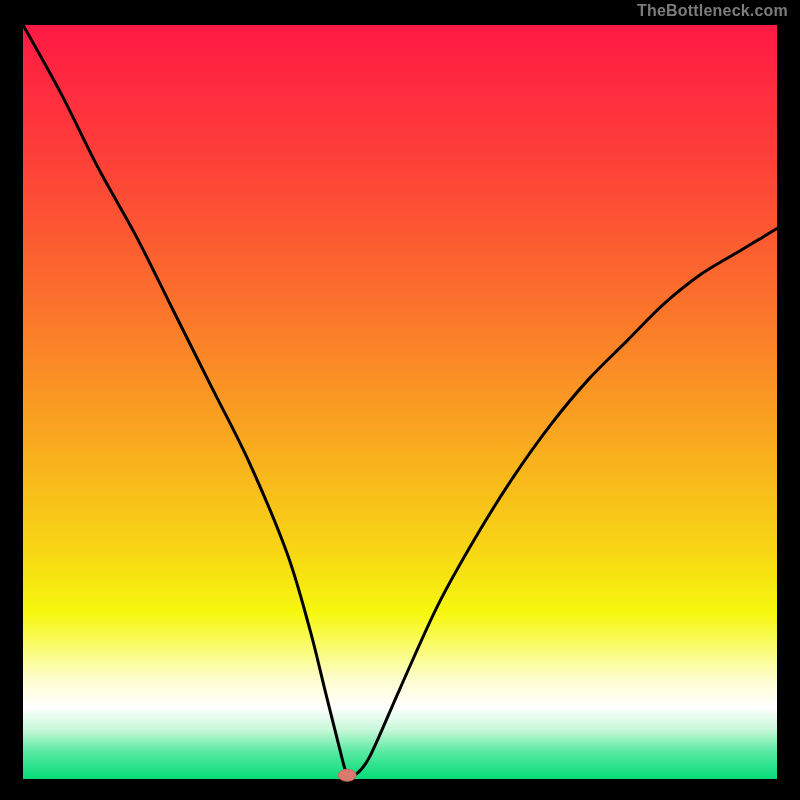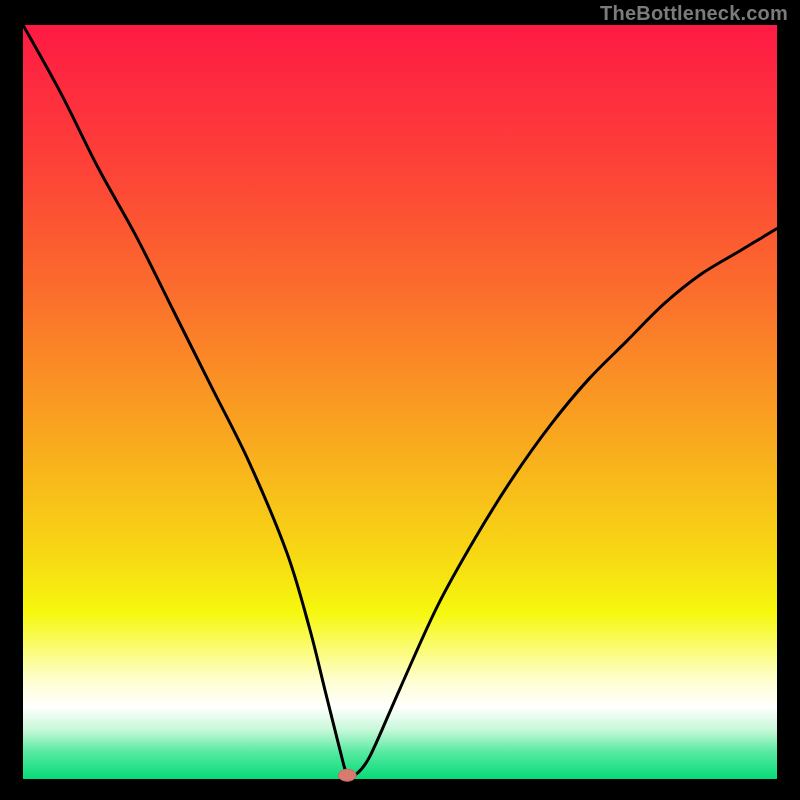--- a/index.html
+++ b/index.html
@@ -15,21 +15,21 @@
     position: absolute;
     top: 0; left: 0;
     width: 800px;
     height: 800px;
     background: #000;
   }
   .attribution {
     position: absolute;
     top: 2px;
     right: 12px;
-    font-size: 20px;
+    font-size: 16px;
     font-weight: 600;
     color: #7b7b7b;
     letter-spacing: 0.2px;
     z-index: 4;
   }
   svg {
     position: absolute;
     top: 0; left: 0;
   }
 </style>

